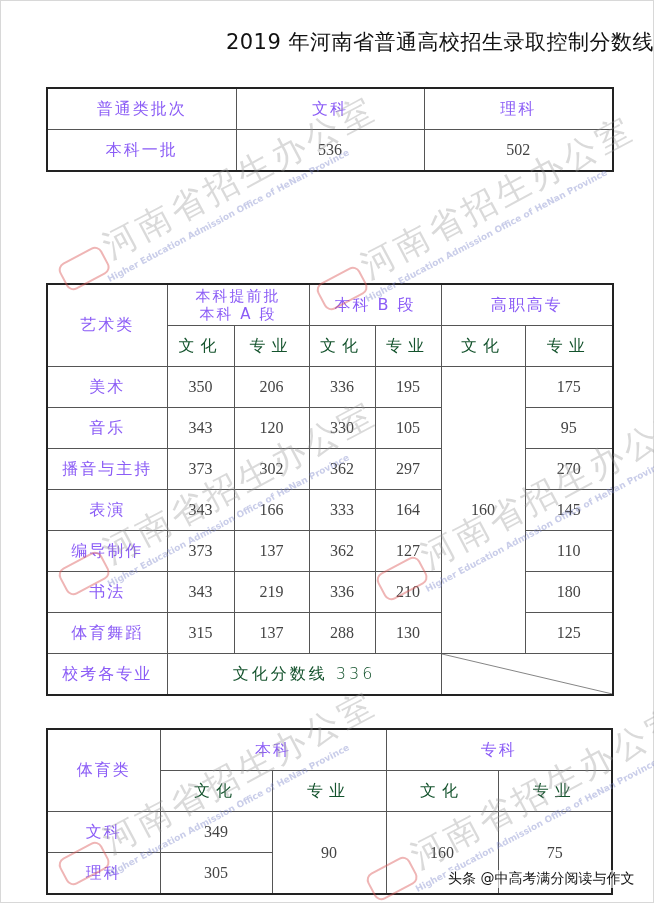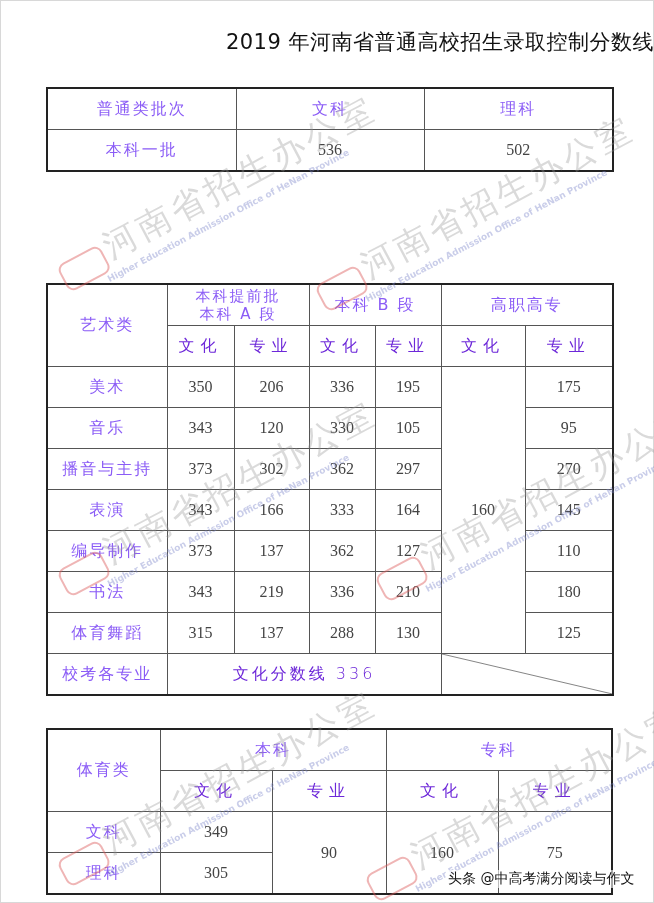--- a/index.html
+++ b/index.html
@@ -10,21 +10,21 @@
   .frame { position: absolute; left: 0; top: 0; width: 652px; height: 901px; border: 1px solid #d8d8d8; }
   .title {
     position: absolute; left: 0; width: 654px; top: 28px; text-align: right;
     font-family: "DejaVu Sans", "Liberation Sans", sans-serif; font-size: 21px; letter-spacing: 0.5px; color: #111;
     padding-left: 36px; box-sizing: border-box;
   }
   table { position: absolute; border-collapse: collapse; table-layout: fixed; }
   td { border: 1px solid #555; text-align: center; vertical-align: middle; padding: 0; font-size: 16px; color: #333; }
   table { border: 2px solid #222; }
   .lbl { font-family: "DejaVu Sans", "Liberation Sans", sans-serif; color: #8b5cf6; letter-spacing: 2px; margin-left: 41px; }
-  .sub { color: #6d28d9; font-family: "DejaVu Sans", "Liberation Sans", sans-serif; letter-spacing: 6px; font-weight: 300; }
+  .sub { color: #14532d; font-family: "DejaVu Sans", "Liberation Sans", sans-serif; letter-spacing: 6px; font-weight: 300; }
   .num { font-family: Liberation Serif, serif; color: #444; font-size: 16px; }
   .hdr2 { font-size: 15px; line-height: 18px; }
 
   #t1 { left: 46px; top: 87px; width: 566px; }
   #t1 td { height: 40px; }
   #t2 { left: 46px; top: 283px; width: 566px; }
   #t2 td { height: 40px; }
   #t3 { left: 46px; top: 728px; width: 565px; }
   #t3 td { height: 40px; }
 

